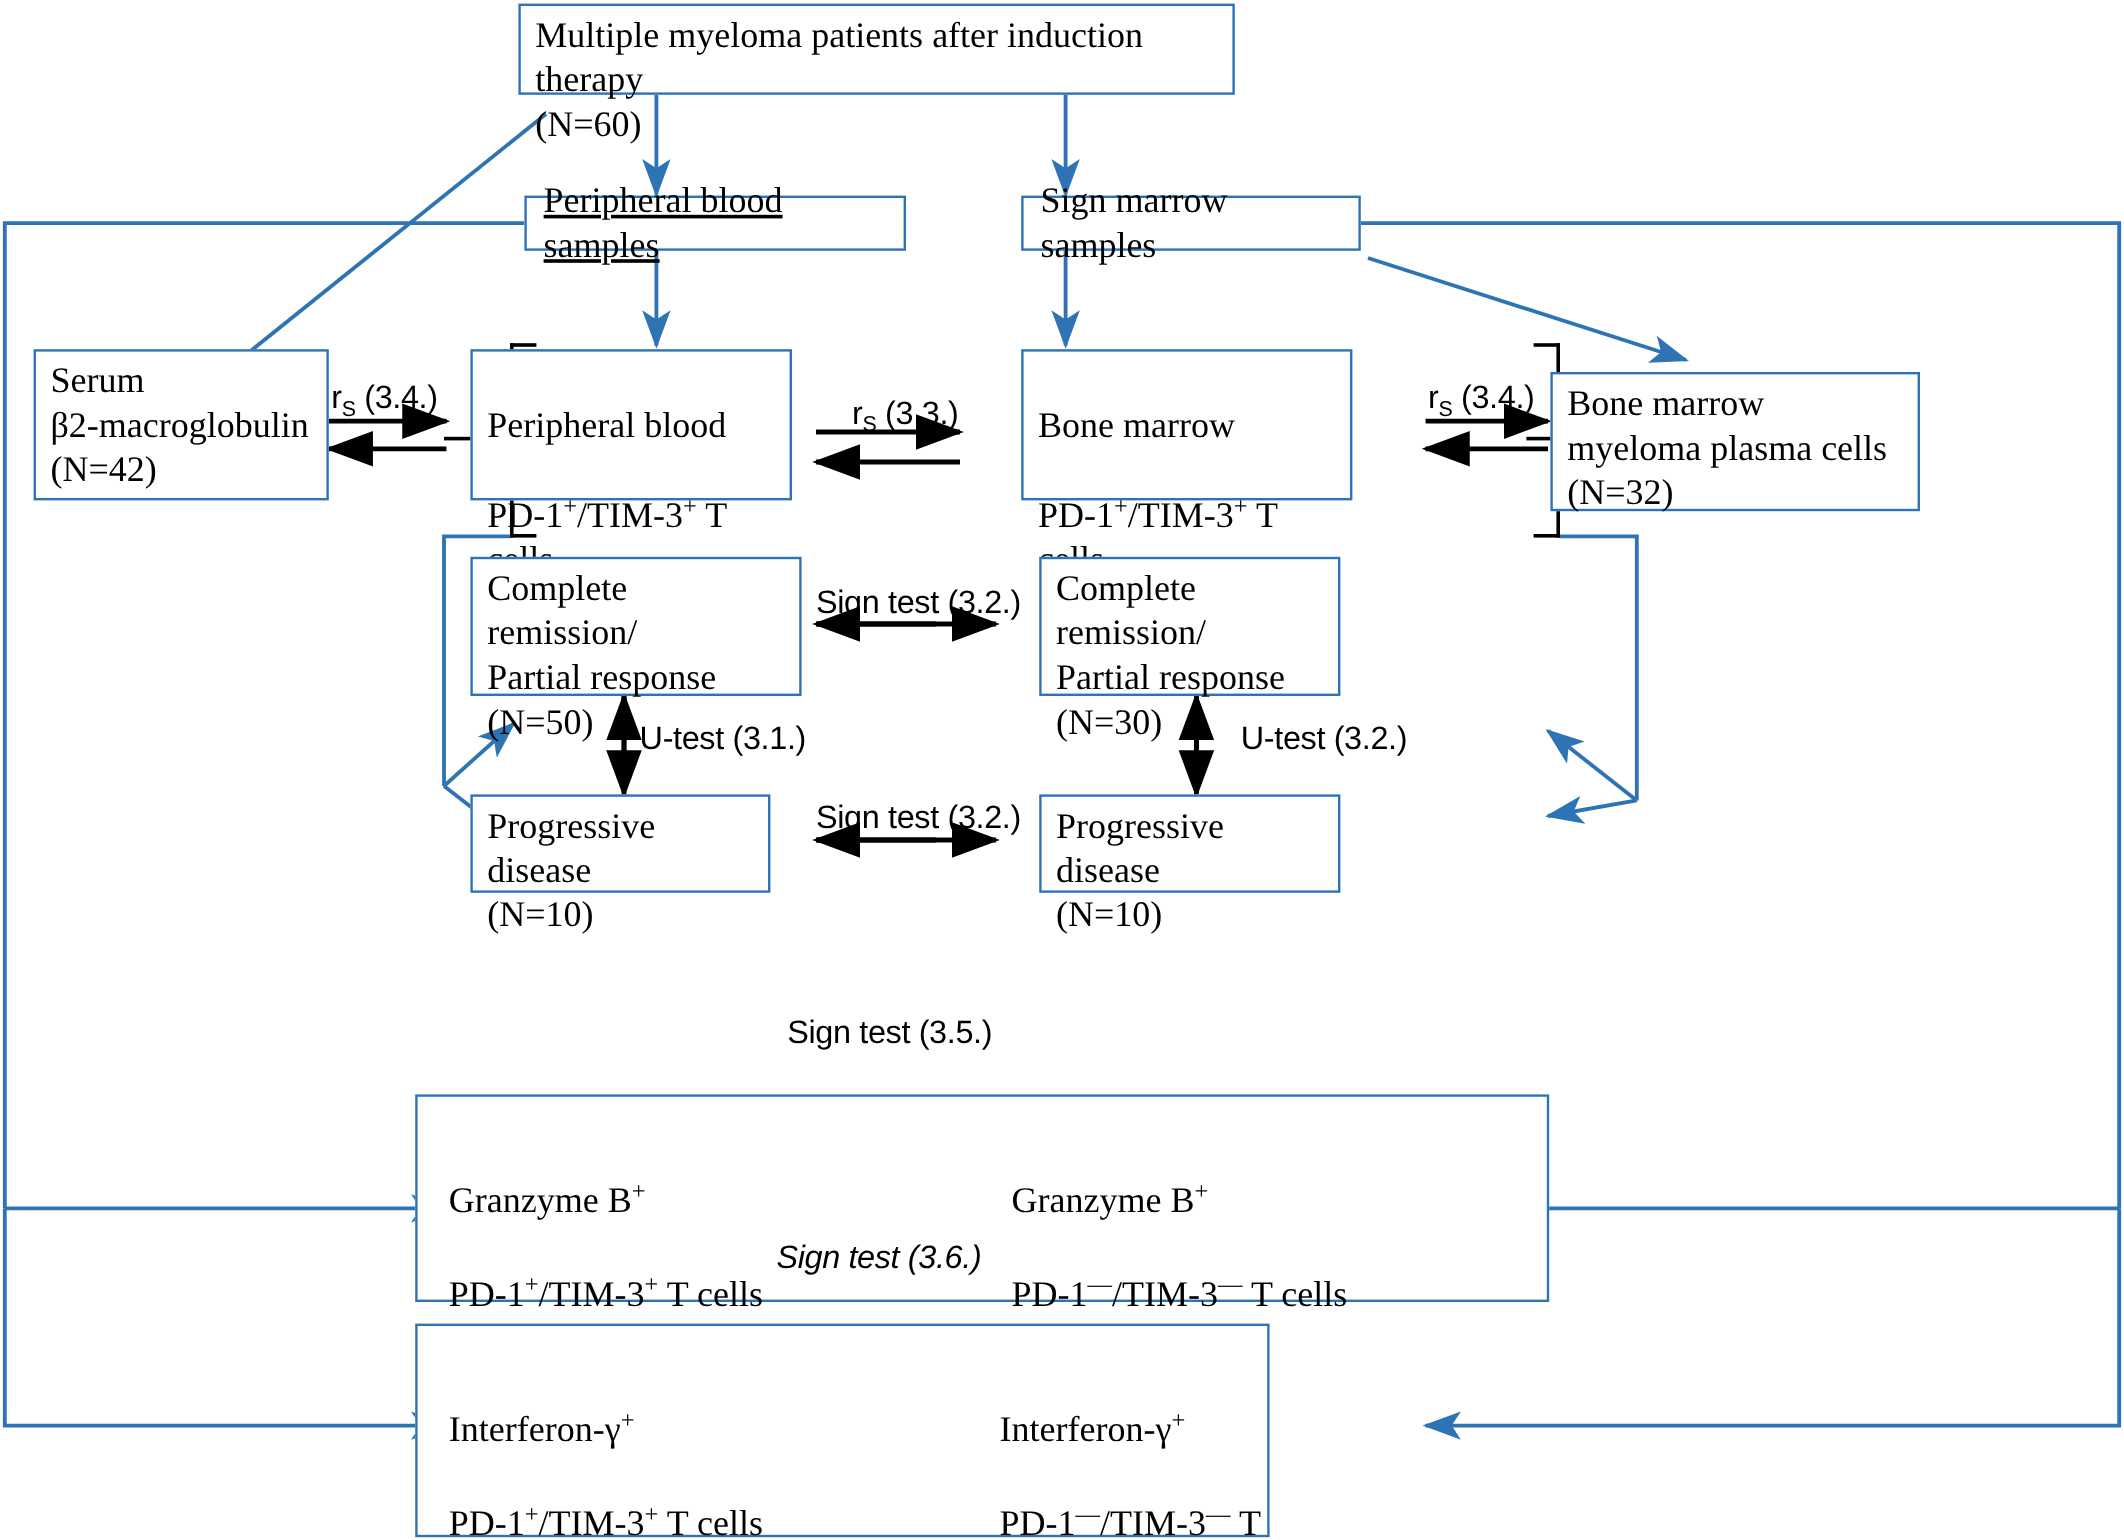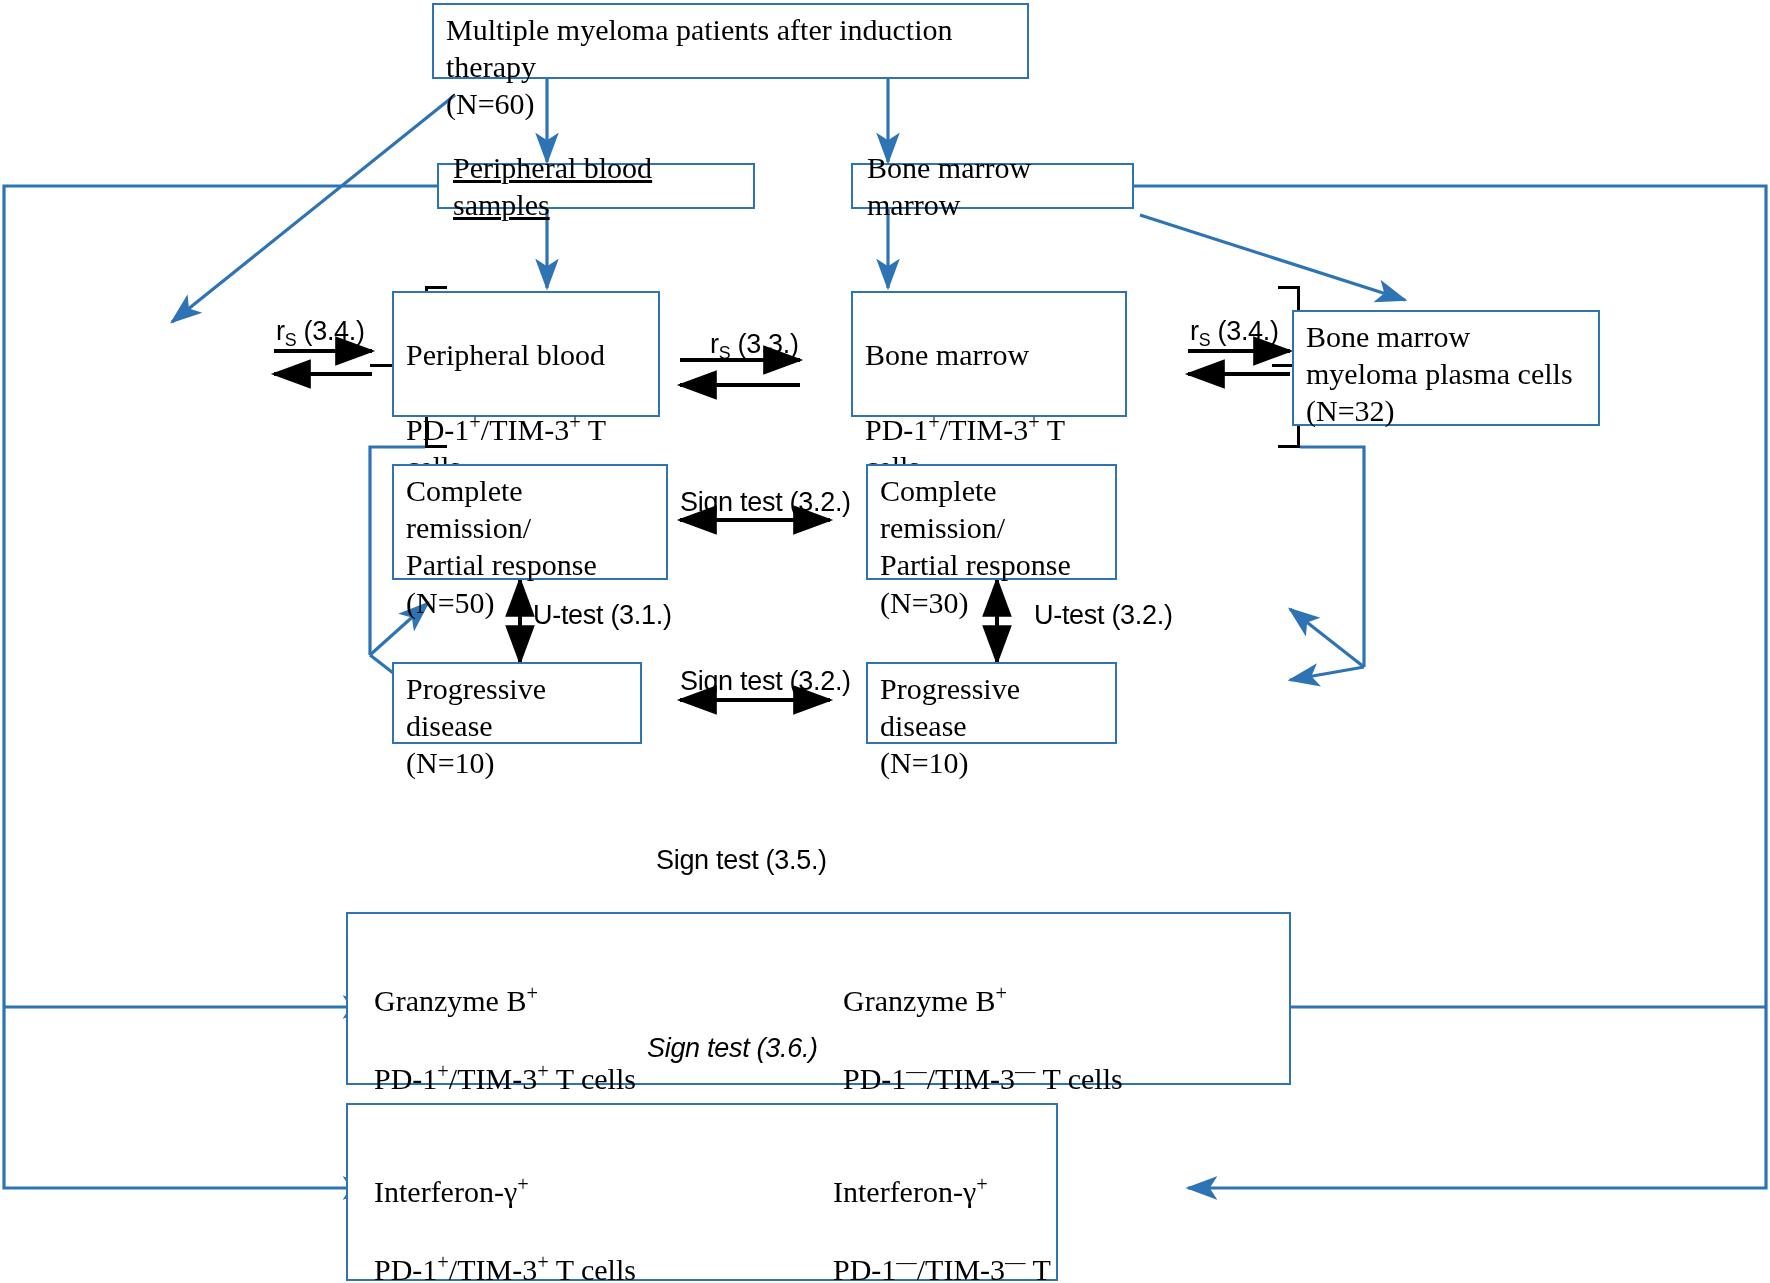--- a/index.html
+++ b/index.html
@@ -106,23 +106,28 @@
   <div class="node" style="left:432px;top:3px;width:597px;height:76px;">
     <span class="txt">Multiple myeloma patients after induction therapy
 (N=60)</span>
   </div>
 
   <div class="node center" style="left:437px;top:163px;width:318px;height:46px;text-decoration:underline;">
     <span class="txt">Peripheral blood samples</span>
   </div>
 
   <div class="node center" style="left:851px;top:163px;width:283px;height:46px;">
-    <span class="txt">Bone marrow marrow</span>
-  </div>
-
+    <span class="txt">Sign marrow samples</span>
+  </div>
+
+  <div class="node" style="left:28px;top:291px;width:246px;height:126px;">
+    <span class="txt">Serum
+β2-macroglobulin
+(N=42)</span>
+  </div>
 
   <div class="node" style="left:392px;top:291px;width:268px;height:126px;">
     <span class="txt">
       <span>Peripheral blood</span><br>
       <span><span>PD-1</span><sup>+</sup><span>/TIM-3</span><sup>+</sup><span> T cells</span></span><br>
       <span>(N=60)</span>
     </span>
   </div>
 
   <div class="node" style="left:851px;top:291px;width:276px;height:126px;">

